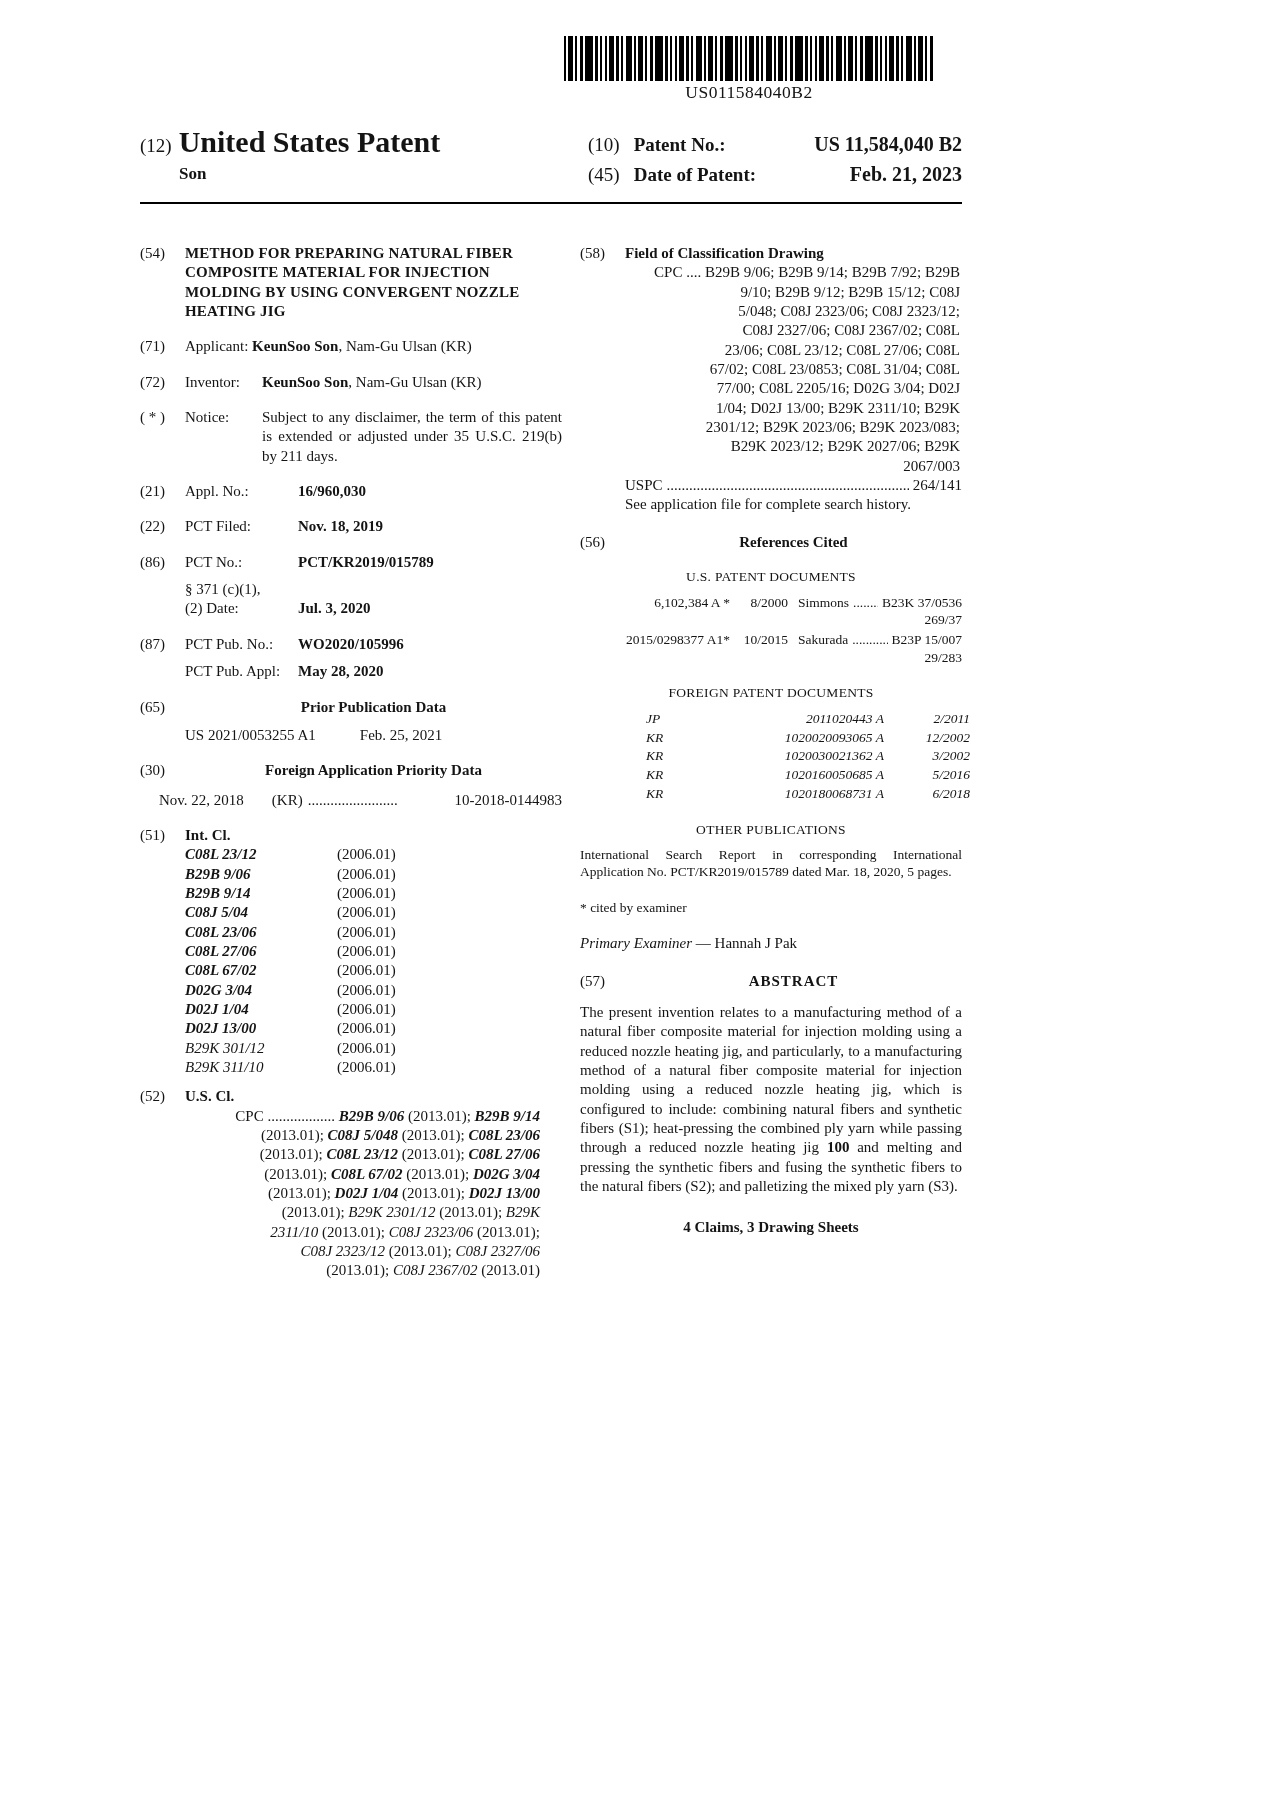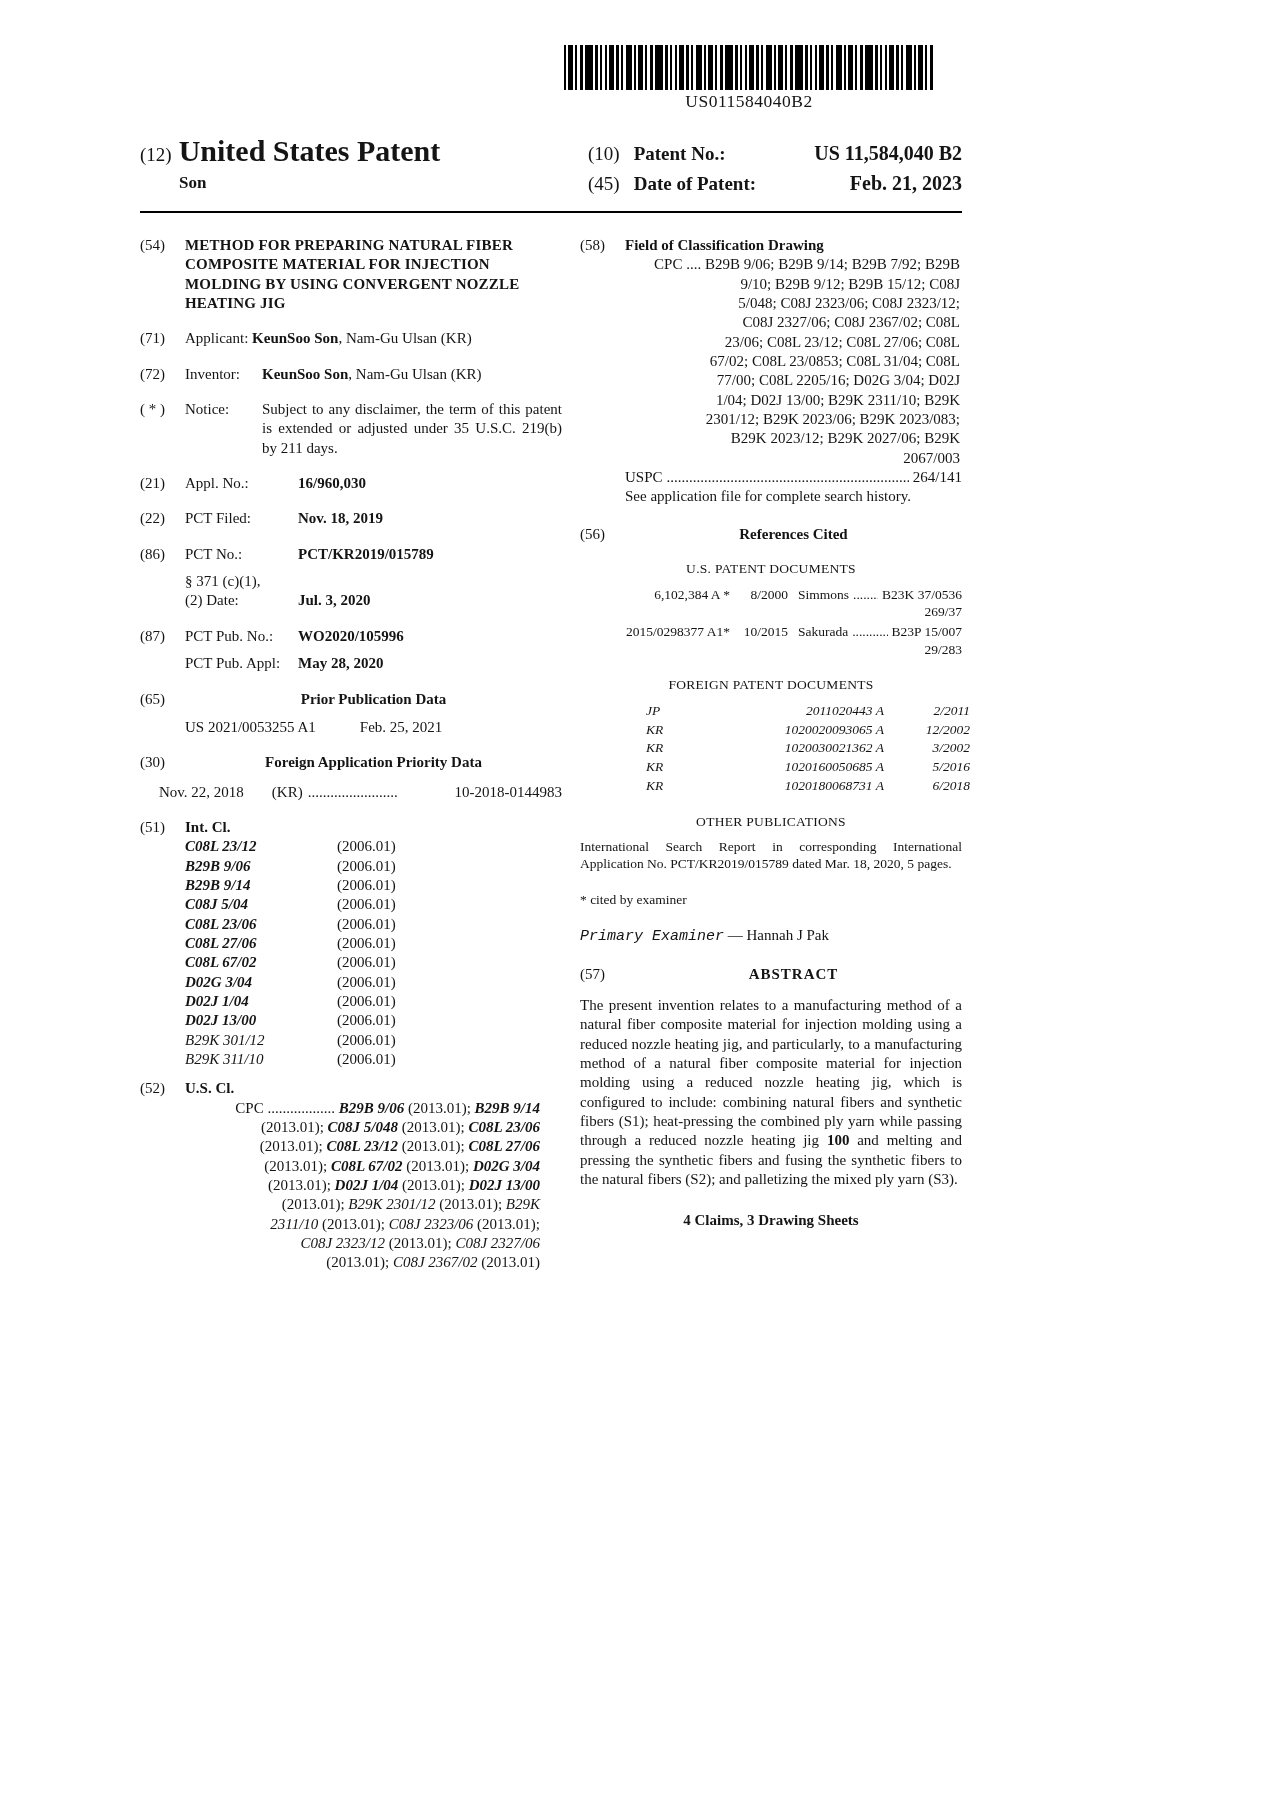--- a/index.html
+++ b/index.html
@@ -1,40 +1,40 @@
 <!DOCTYPE html>
 <html><head>
 <meta charset="utf-8">
 <style>
   html,body { margin:0; padding:0; background:#e8e8e8; }
   .page { position:relative; width:1280px; height:1808px; background:#ffffff;
           color:#141414; font-family:"Liberation Serif","DejaVu Serif",serif;
           overflow:hidden; }
-  .content { position:absolute; left:140px; top:11px; width:822px; }
+  .content { position:absolute; left:140px; top:2px; width:822px; }
 
   
   .barcode-wrap { margin-left:398px; margin-top:34px; width:422px; }
   .barcode { display:flex; height:45px; align-items:stretch; justify-content:center; }
   .barcode .bar { background:#000; flex:0 0 auto; }
   .barcode-text { text-align:center; font-size:17.5px; margin-top:1px; letter-spacing:.5px; }
 
   
   .header { display:flex; justify-content:space-between; margin-top:22px; }
   .h-line1 { display:flex; align-items:baseline; }
   .h-num { font-size:19px; margin-right:7px; }
   .h-title { font-size:30px; font-weight:bold; }
   .h-name { font-size:17px; font-weight:bold; margin-left:39px; margin-top:5px; }
   .h-right { width:374px; margin-top:8px; }
   .h-right .row { display:flex; align-items:baseline; margin-bottom:7px; }
   .h-right .lbl { font-size:19px; font-weight:bold; margin-left:7px; white-space:nowrap; }
   .h-right .val { font-size:20px; font-weight:bold; margin-left:auto; white-space:nowrap; }
   .rule { border-top:2px solid #000; margin-top:9px; }
 
   
-  .cols { display:flex; margin-top:23px; font-size:15px; line-height:1.29;justify-content:space-between; }
+  .cols { display:flex; margin-top:40px; font-size:15px; line-height:1.29;justify-content:space-between; }
   .col-left { width:422px; flex:0 0 auto; }
   .col-right { width:382px; margin-left:18px; flex:0 0 auto; }
 
   .item { display:flex; margin-bottom:16px; }
   .inum { width:45px; flex:0 0 auto; }
   .ibody { flex:1; min-width:0; }
   .title54 { font-weight:bold; letter-spacing:.2px; }
   .lblrow { display:flex; }
   .lbl1 { width:77px; flex:0 0 auto; }
   .lbl2 { width:113px; flex:0 0 auto; white-space:nowrap; }
@@ -72,21 +72,21 @@
   .udcont { text-align:right; }
   .fdrow { display:flex; margin-left:66px; margin-top:1.5px;font-style:italic; }
   .fdc { width:48px; flex:0 0 auto; }
   .fdn { width:190px; flex:0 0 auto; text-align:right; }
   .fdd { width:86px; flex:0 0 auto; text-align:right; }
   .subhead { text-align:center; margin:16px 0 8px 0; letter-spacing:.3px; }
 
   .abstract-head { display:flex; margin-bottom:12px; }
   .abstract-head .ah { flex:1; text-align:center; font-weight:bold; letter-spacing:1px; }
   .examiner { margin:18px 0; }
-  .examiner .pe { font-style:italic;font-family:Liberation Mono, monospace; }
+  .examiner .pe { font-style:italic; }
   .claims { text-align:center; font-weight:bold; margin-top:22px; }
   .mt8 { margin-top:8px; } .mt18 { margin-top:18px; }
 </style>
 </head>
 <body>
 
 <div class="page">
   <div class="content">
 
     <div class="barcode-wrap">

